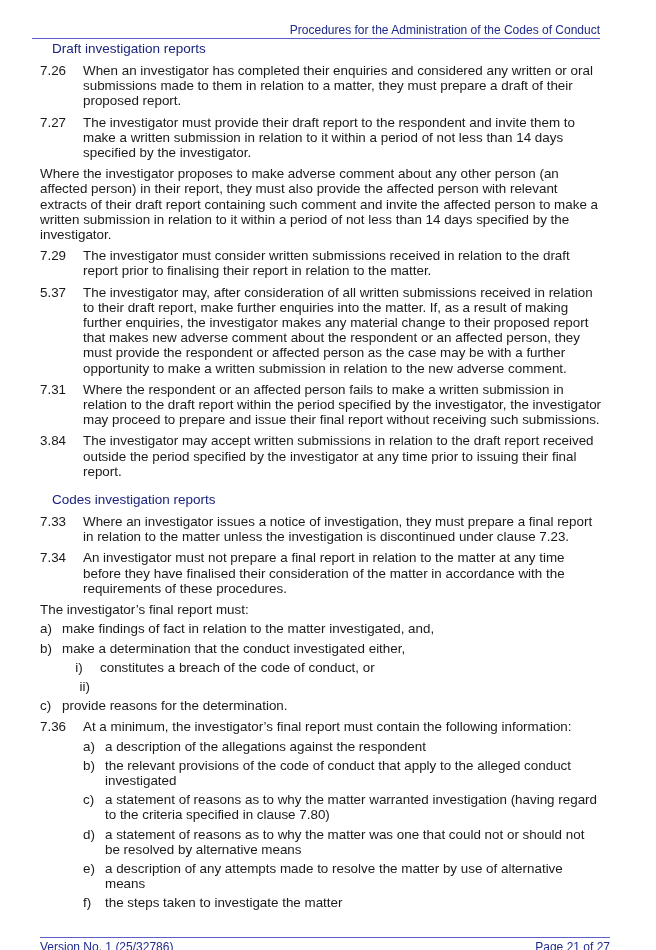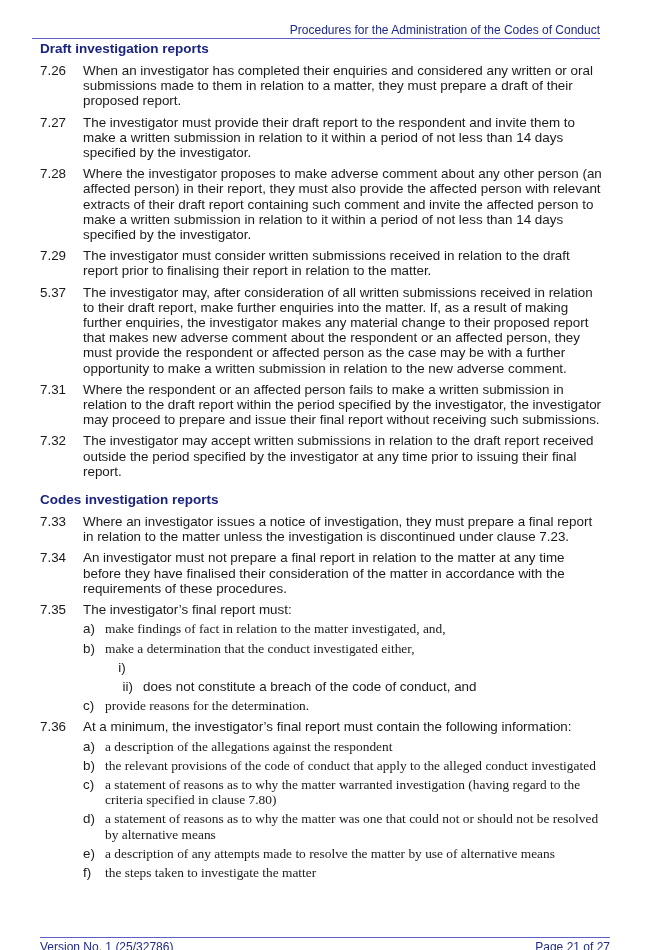--- a/index.html
+++ b/index.html
@@ -2,28 +2,28 @@
 <html><head>
 <meta charset="utf-8">
 <style>
   html, body { margin: 0; padding: 0; background: #ffffff; }
   body { width: 656px; height: 950px; position: relative; overflow: hidden;
          font-family: "Liberation Sans", sans-serif; color: #1a1a1a; }
   .header { position: absolute; left: 32px; right: 56px; top: 24px; height: 14px;
             border-bottom: 1px solid #5b5fc7; text-align: right;
             font-size: 12px; color: #1f2a8a; line-height: 13px; }
   .content { position: absolute; left: 40px; top: 40px; width: 562px; }
-  h2 { font-size: 13.5px; font-weight: bold; color: #1a237e; margin: 0 0 6px 0; line-height: 17px; }
+  h2 { font-size: 13.5px; font-weight: normal; color: #1a237e; margin: 0 0 6px 12px; line-height: 17px; }
   h2.final { margin-top: 12px; }
   .clause { display: flex; font-size: 13.4px; line-height: 15.2px; margin-bottom: 6px; }
   .clause .num { width: 43px; flex: none; }
   .clause .body { flex: 1; }
   .sub { display: flex; font-size: 13.4px; line-height: 15.2px; margin: 4px 0 0 0; }
   .sub .lbl { width: 22px; flex: none; }
-  .sub .txt { flex: 1; font-family: Liberation Serif, serif; }
+  .sub .txt { flex: 1; }
   .subsub { display: flex; font-size: 13.4px; line-height: 15.2px; margin: 4px 0 0 28px; }
   .subsub .lbl { width: 32px; flex: none; }
   .footer { position: absolute; left: 40px; right: 46px; top: 937px; border-top: 1px solid #5b5fc7;
             font-size: 12px; color: #1f2a8a; padding-top: 2px; display: flex; justify-content: space-between; }
 </style>
 </head>
 <body>
 
 <div class="header">
   <span>Procedures for the Administration of the Codes of Conduct</span>
@@ -34,69 +34,67 @@
 
   <div class="clause">
       <span class="num">7.26</span>
       <span class="body">When an investigator has completed their enquiries and considered any written or oral submissions made to them in relation to a matter, they must prepare a draft of their proposed report.</span>
     </div>
   <div class="clause">
       <span class="num">7.27</span>
       <span class="body">The investigator must provide their draft report to the respondent and invite them to make a written submission in relation to it within a period of not less than 14 days specified by the investigator.</span>
     </div>
   <div class="clause">
-      <span class="num">7.28</span>
       <span class="body">Where the investigator proposes to make adverse comment about any other person (an affected person) in their report, they must also provide the affected person with relevant extracts of their draft report containing such comment and invite the affected person to make a written submission in relation to it within a period of not less than 14 days specified by the investigator.</span>
     </div>
   <div class="clause">
       <span class="num">7.29</span>
       <span class="body">The investigator must consider written submissions received in relation to the draft report prior to finalising their report in relation to the matter.</span>
     </div>
   <div class="clause">
       <span class="num">5.37</span>
       <span class="body">The investigator may, after consideration of all written submissions received in relation to their draft report, make further enquiries into the matter. If, as a result of making further enquiries, the investigator makes any material change to their proposed report that makes new adverse comment about the respondent or an affected person, they must provide the respondent or affected person as the case may be with a further opportunity to make a written submission in relation to the new adverse comment.</span>
     </div>
   <div class="clause">
       <span class="num">7.31</span>
       <span class="body">Where the respondent or an affected person fails to make a written submission in relation to the draft report within the period specified by the investigator, the investigator may proceed to prepare and issue their final report without receiving such submissions.</span>
     </div>
   <div class="clause">
-      <span class="num">7.32</span>
+      <span class="num">3.84</span>
       <span class="body">The investigator may accept written submissions in relation to the draft report received outside the period specified by the investigator at any time prior to issuing their final report.</span>
     </div>
 
   <h2 class="final">Codes investigation reports</h2>
 
   <div class="clause">
       <span class="num">7.33</span>
       <span class="body">Where an investigator issues a notice of investigation, they must prepare a final report in relation to the matter unless the investigation is discontinued under clause 7.23.</span>
     </div>
   <div class="clause">
       <span class="num">7.34</span>
       <span class="body">An investigator must not prepare a final report in relation to the matter at any time before they have finalised their consideration of the matter in accordance with the requirements of these procedures.</span>
     </div>
 
   <div class="clause">
-    <span class="num">7.35</span>
     <div class="body">
       <div>The investigator’s final report must:</div>
       <div class="sub">
           <span class="lbl">a)</span>
           <span class="txt">make findings of fact in relation to the matter investigated, and,</span>
         </div>
       <div class="sub">
           <span class="lbl">b)</span>
           <span class="txt">make a determination that the conduct investigated either,</span>
         </div>
       <div class="subsub">
           <span class="lbl" style="text-align:center;padding-right:10px;width:22px;">i)</span>
+          <span>constitutes a breach of the code of conduct, or</span>
         </div>
       <div class="subsub">
           <span class="lbl" style="text-align:right;padding-right:10px;width:22px;">ii)</span>
-          <span>does not constitute a breach of the code of conduct, and</span>
         </div>
       <div class="sub">
           <span class="lbl">c)</span>
           <span class="txt">provide reasons for the determination.</span>
         </div>
     </div>
   </div>
 
   <div class="clause">
     <span class="num">7.36</span>

